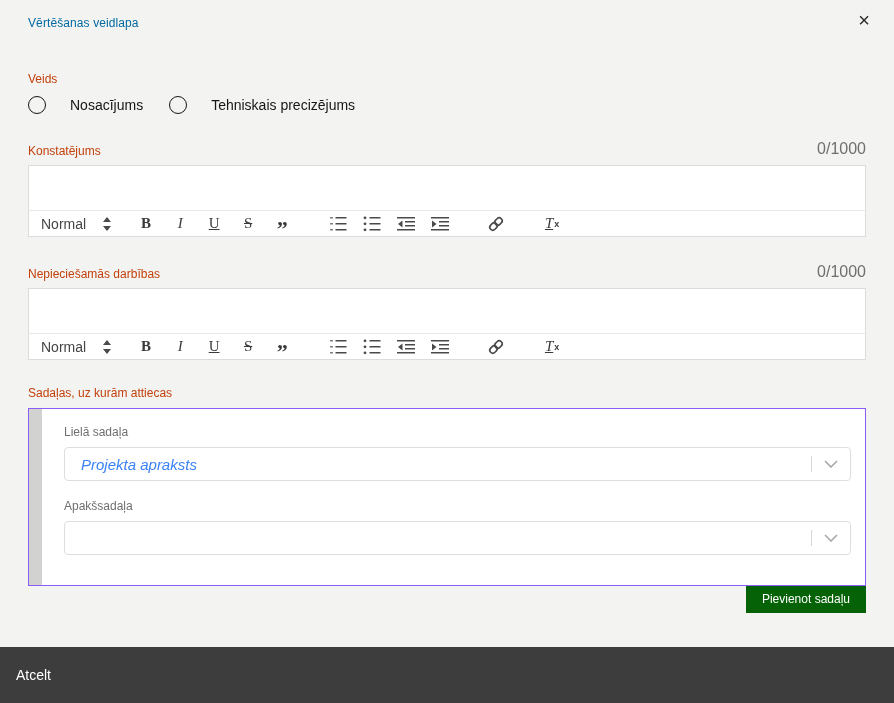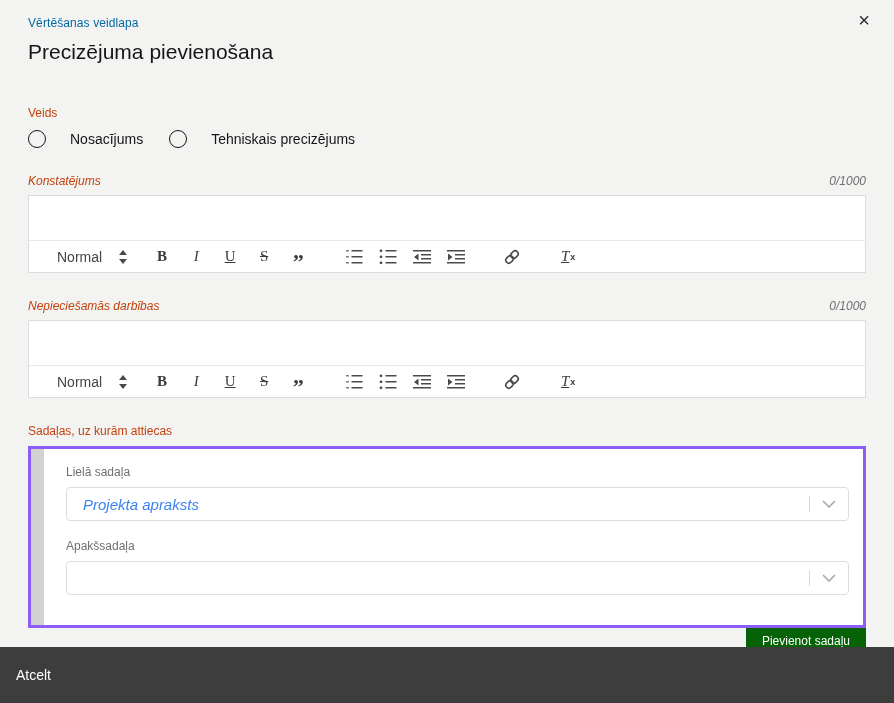--- a/index.html
+++ b/index.html
@@ -31,31 +31,31 @@
   .radio-row { display: flex; align-items: center; gap: 26px; margin-top: 10px; }
   .radio-option { display: flex; align-items: center; gap: 24px; cursor: pointer; }
   .radio-circle {
     width: 18px; height: 18px; border: 1.5px solid #161616;
     border-radius: 50%; background: transparent; flex: 0 0 auto;
   }
   .radio-label { font-size: 14px; color: #161616; }
 
   
   .editor-block { margin-top: 26px; }
-  .editor-head { display: flex; justify-content: space-between; align-items: flex-end; margin-bottom: 7px; font-style: italic; }
-  .char-counter { font-size: 12px; color: #6f6f6f; }
+  .editor-head { display: flex; justify-content: space-between; align-items: flex-end; margin-bottom: 7px; }
+  .char-counter { font-size: 16px; color: #6f6f6f; }
   .editor-area {
     background: #ffffff; border: 1px solid #dcdcdc;
     height: 46px; padding: 8px 12px; font-size: 14px; color: #161616;
     outline: none;
   }
   .editor-toolbar {
     background: #ffffff; border: 1px solid #dcdcdc; border-top: 1px solid #e8e8e8;
-    margin-top: -1px; height: 33px;
-    display: flex; align-items: center; padding-left: 28px;
+    margin-top: -1px; height: 27px;
+    display: flex; align-items: center; padding-left: 12px;
   }
   .fmt-select {
     display: flex; align-items: center; gap: 16px; cursor: pointer;
     margin-right: 22px;
   }
   .fmt-label { font-size: 14px; color: #454545; }
   .tb-btn {
     width: 24px; height: 24px; margin-right: 10px;
     display: flex; align-items: center; justify-content: center;
     background: none; border: none; cursor: pointer;
@@ -70,21 +70,21 @@
   .tb-quote { font-family: "Liberation Serif", serif; font-size: 22px; line-height: 10px; padding-top: 10px; font-weight: 700; }
   .tb-clear { font-style: italic; font-family: "Liberation Serif", serif; font-size: 15px; }
   .tb-clear .t-main { text-decoration: underline; }
   .tb-clear .t-sub { font-size: 9px; font-style: normal; font-weight: 700; vertical-align: -3px; margin-left: 1px; font-family: "Liberation Sans", sans-serif; }
   .tb-btn svg { display: block; }
 
   
   .sections-wrap { margin-top: 26px; }
   .sections-panel {
     margin-top: 8px; display: flex; background: #ffffff;
-    border: 3px solid #8b5cf6;
+    border: 1px solid #8b5cf6;
   }
   .panel-grip { width: 13px; background: #d2d2d0; flex: 0 0 auto; }
   .panel-body { flex: 1; padding: 16px 14px 30px 22px; }
   .select-label { font-size: 12px; color: #6f6f6f; margin-bottom: 8px; }
   .select-box {
     height: 34px; background: #fff; border: 1px solid #dedede; border-radius: 4px;
     display: flex; align-items: center; cursor: pointer; position: relative;
   }
   .select-value { flex: 1; font-size: 15px; color: #3b82f6; padding-left: 16px; font-style: italic; }
   .select-divider { width: 1px; height: 16px; background: #d8d8d8; }
@@ -116,21 +116,20 @@
   .chev { stroke: #a8a8a8; fill: none; stroke-width: 1.6; }
 </style>
 </head>
 <body>
 
 <div class="modal">
   <button class="close-btn">×</button>
 
   <div class="content">
     <div class="eyebrow">Vērtēšanas veidlapa</div>
-    <h1 class="title">Precizējuma pievienošana</h1>
 
     <div class="radio-group">
       <div class="field-label">Veids</div>
       <div class="radio-row">
         <div class="radio-option">
           <span class="radio-circle"></span>
           <span class="radio-label">Nosacījums</span>
         </div>
         <div class="radio-option">
           <span class="radio-circle"></span>

